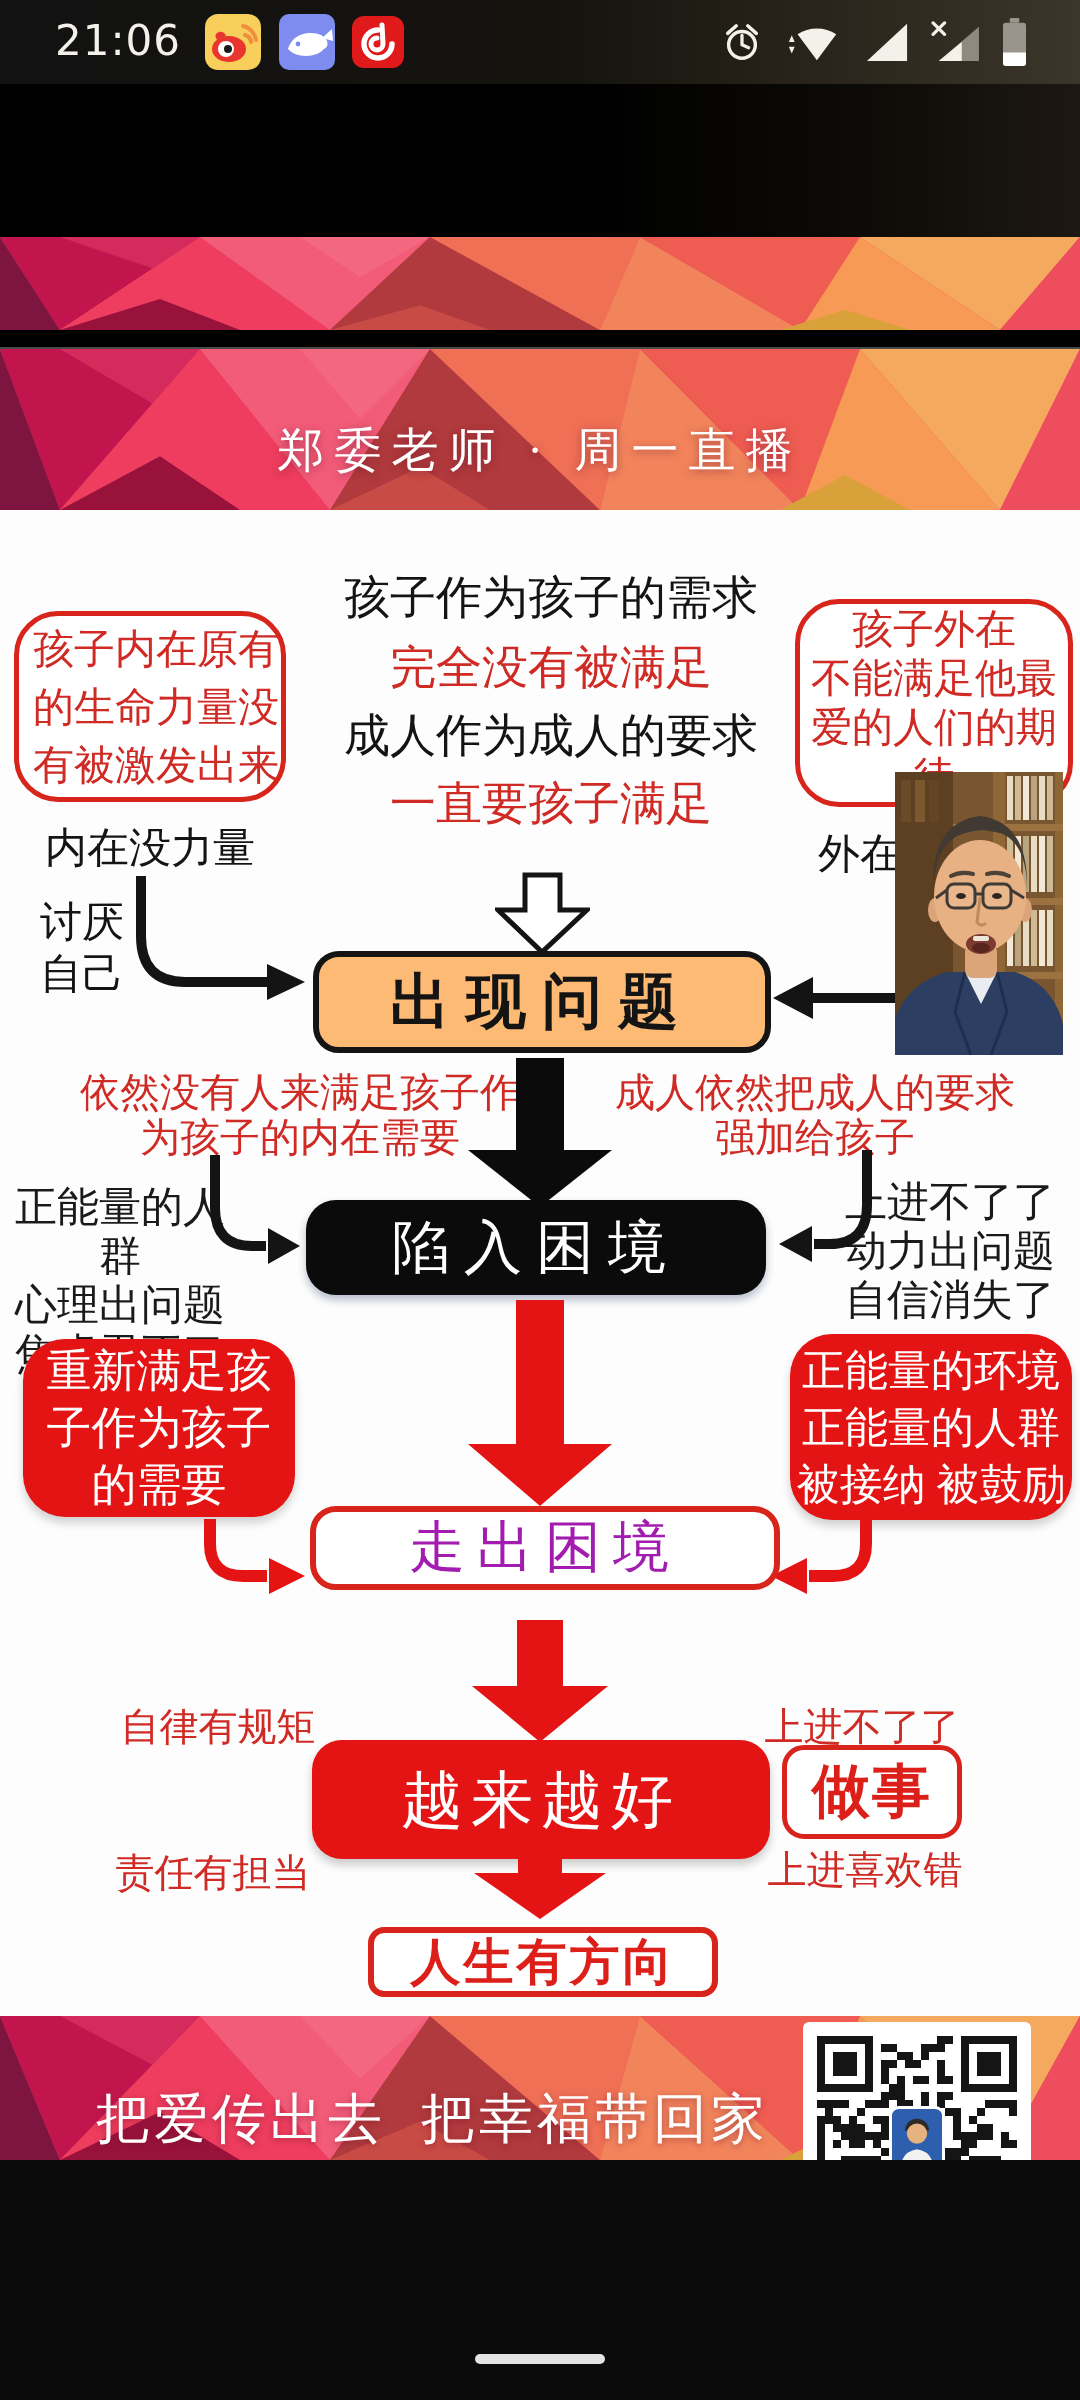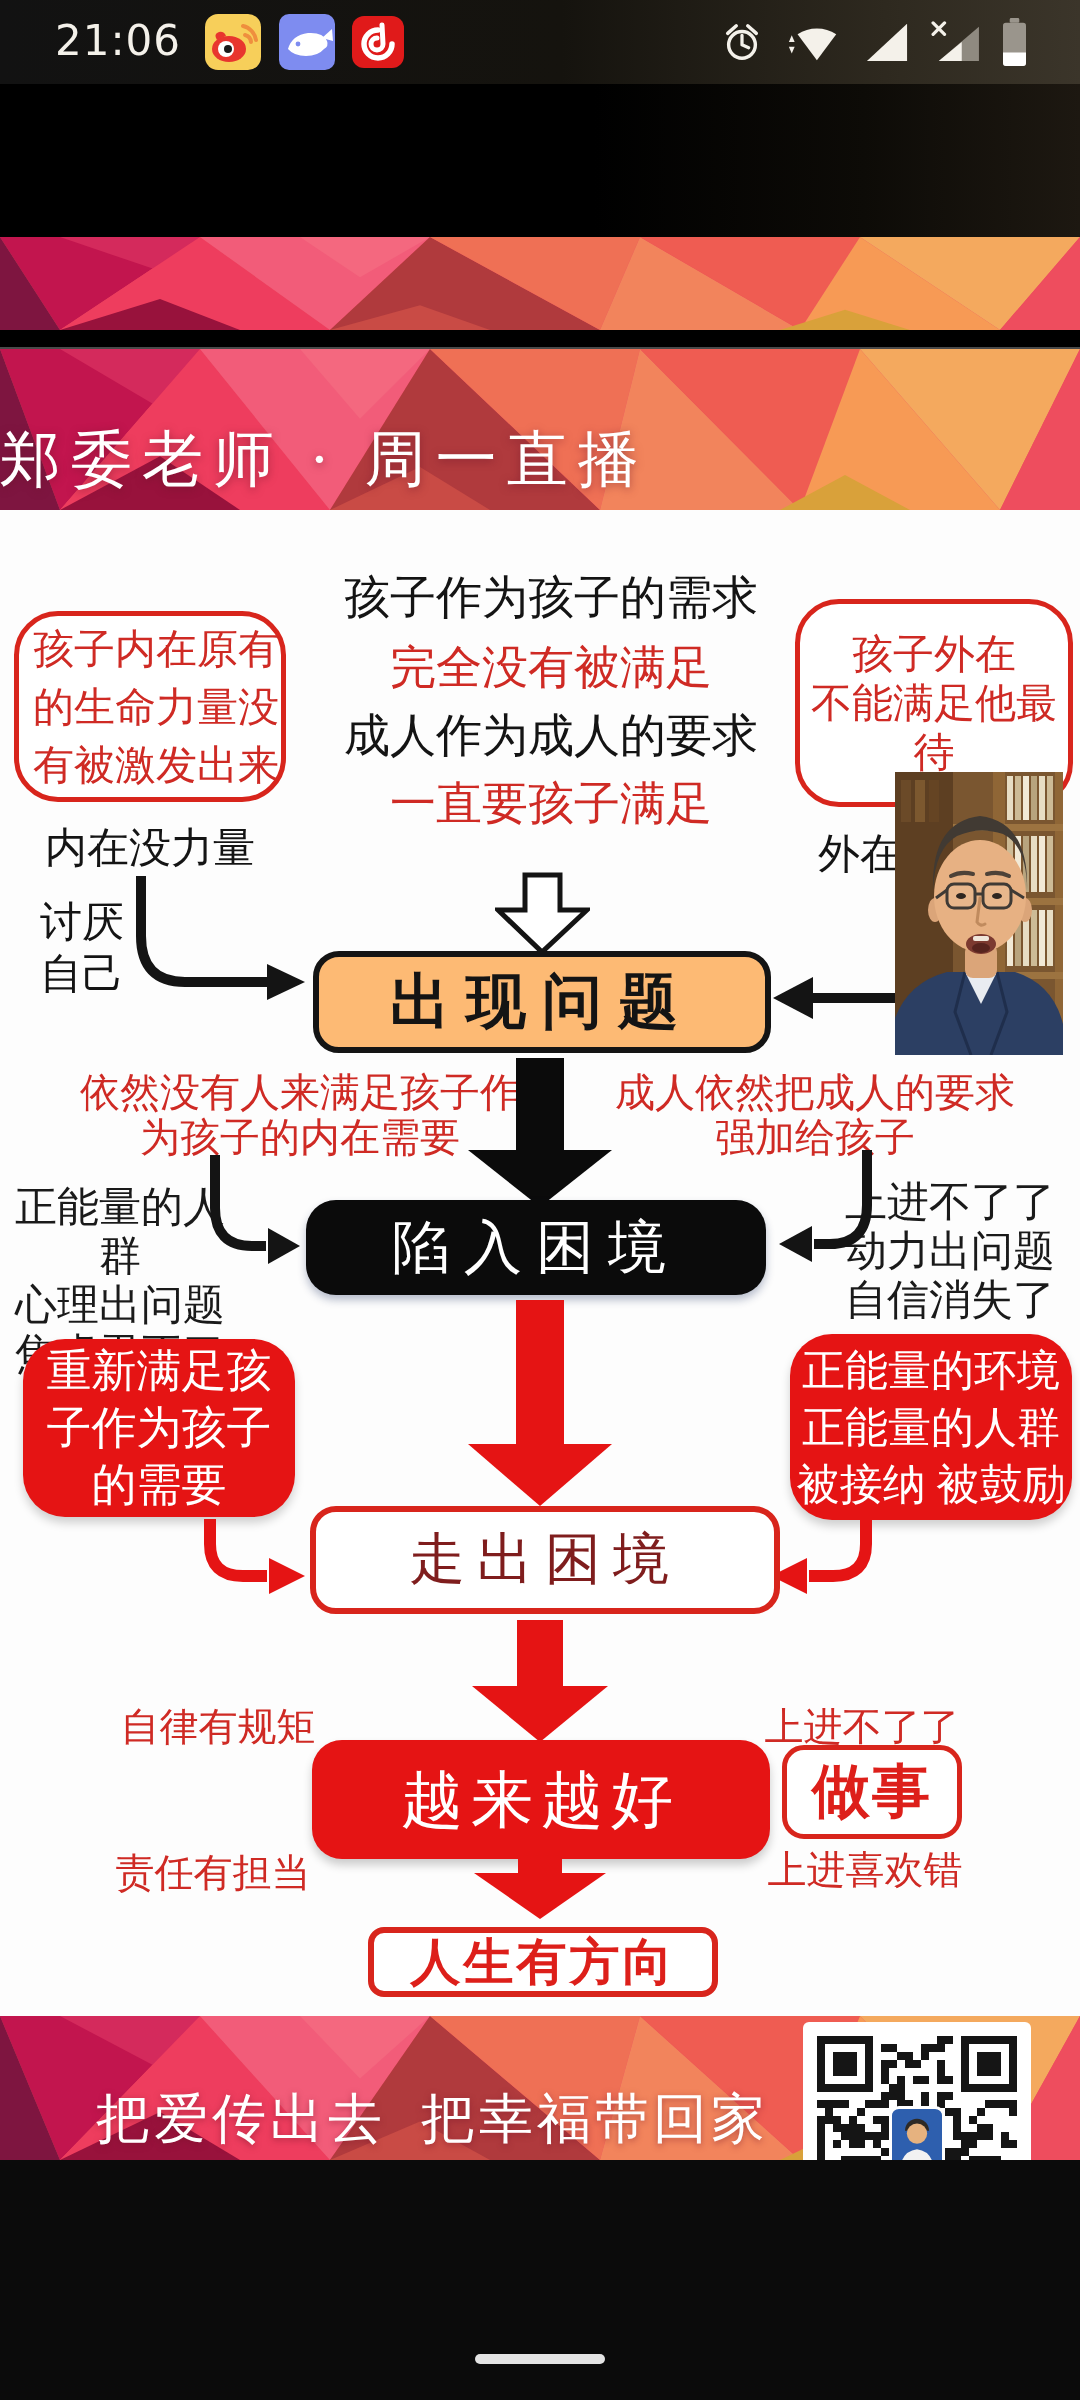--- a/index.html
+++ b/index.html
@@ -19,21 +19,21 @@
     background:linear-gradient(90deg,#121212 0%,#15130e 52%,#2e291f 82%,#3b352a 100%);}
   .sb-time{left:55px;top:16px;font-family:"DejaVu Sans",sans-serif;font-size:42px;color:#f4f1ea;letter-spacing:1px;}
   .notif-icon{top:14px;width:56px;height:56px;border-radius:13px;overflow:hidden;}
   .sys-icons{right:54px;top:0;height:84px;display:flex;align-items:center;gap:22px;}
 
   
   .top-gap{left:0;top:84px;width:1080px;height:153px;background:linear-gradient(90deg,#000 55%,#0d0b07 80%,#1d1811 100%);}
   .top-strip{left:0;top:237px;width:1080px;height:93px;}
   .black-band{left:0;top:330px;width:1080px;height:17px;background:#000;}
   .main-banner{left:0;top:347px;width:1080px;height:163px;border-top:2px solid #4a4a4a;}
-  .banner-title{left:0;top:70px;width:100%;color:#fff;font-size:61px;letter-spacing:10px;
+  .banner-title{left:0;top:70px;width:100%;text-align:center;color:#fff;font-size:47px;letter-spacing:10px;
     text-shadow:0 2px 8px rgba(110,20,40,.55);}
   .poly-bg{position:absolute;inset:0;width:100%;height:100%;}
 
   
   .canvas{left:0;top:510px;width:1080px;height:1506px;background:#fdfdfd;}
 
   .t-black{color:var(--ink);text-align:center;}
   .t-red{color:var(--red-text);}
   .center{text-align:center;}
 
@@ -47,22 +47,22 @@
   .cause-line{font-size:41px;line-height:58px;color:var(--red-text);margin-left:12px;}
   .cause-line-r{font-size:41px;line-height:49px;color:var(--red-text);}
   .remedy-line{font-size:45px;line-height:57px;}
   .remedy-line-r{font-size:43px;line-height:57px;}
 
   .node{display:flex;align-items:center;justify-content:center;}
   .problem-box{left:313px;top:951px;width:458px;height:102px;background:#fdba74;border:6px solid var(--ink);
     border-radius:26px;font-size:60px;font-weight:600;letter-spacing:16px;color:var(--ink);}
   .dilemma-box{left:306px;top:1200px;width:460px;height:95px;background:#0b0b0b;border-radius:30px;
     font-size:58px;letter-spacing:14px;color:#fff;box-shadow:0 5px 9px rgba(20,40,90,.3);}
-  .exit-box{left:310px;top:1506px;width:470px;height:108px;background:#fff;border:6px solid var(--red-border);
-    border-radius:26px;font-size:56px;letter-spacing:12px;color:#7f1d1d;}
+  .exit-box{left:310px;top:1506px;width:470px;height:84px;background:#fff;border:6px solid var(--red-border);
+    border-radius:26px;font-size:56px;letter-spacing:12px;color:#a21caf;}
   .better-box{left:312px;top:1740px;width:458px;height:119px;background:var(--red-fill);border-radius:30px;
     font-size:62px;letter-spacing:8px;color:#fff;box-shadow:0 6px 10px rgba(0,0,0,.2);}
   .small-box{width:180px;height:94px;background:#fff;border:5px solid var(--red-border);border-radius:22px;
     font-size:58px;font-weight:700;color:#dd1f1a;letter-spacing:2px;}
   .direction-box{left:368px;top:1927px;width:350px;height:70px;background:#fff;border:6px solid var(--red-border);
     border-radius:16px;font-size:50px;font-weight:600;letter-spacing:3px;color:#dd1f1a;}
 
   .sym-line{font-size:42px;line-height:49px;color:#1a1a1a;}
   .unmet-line{font-size:40px;line-height:45px;color:var(--red-text);}
   .side-note{font-size:39px;color:var(--red-text);}
@@ -185,20 +185,21 @@
   <div class="abs outline-red" style="left:14px;top:611px;width:272px;height:191px">
     <div class="cause-line">孩子内在原有</div>
     <div class="cause-line">的生命力量没</div>
     <div class="cause-line">有被激发出来</div>
   </div>
   <div class="abs center t-black" style="left:25px;top:820px;width:250px;font-size:42px">内在没力量</div>
 
   <div class="abs outline-red" style="left:795px;top:599px;width:278px;height:208px">
     <div class="cause-line-r">孩子外在</div>
     <div class="cause-line-r">不能满足他最</div>
+    <div class="cause-line-r">爱的人们的期</div>
     <div class="cause-line-r">待</div>
   </div>
   <div class="abs t-black" style="left:800px;top:826px;width:120px;font-size:42px">外在</div>
 
   <div class="abs center t-black" style="left:36px;top:896px;width:92px;font-size:42px;line-height:52px">
     <div>讨厌</div>
     <div>自己</div>
   </div>
 
   <svg class="abs" style="left:495px;top:872px" width="95" height="85" viewBox="0 0 95 85">

